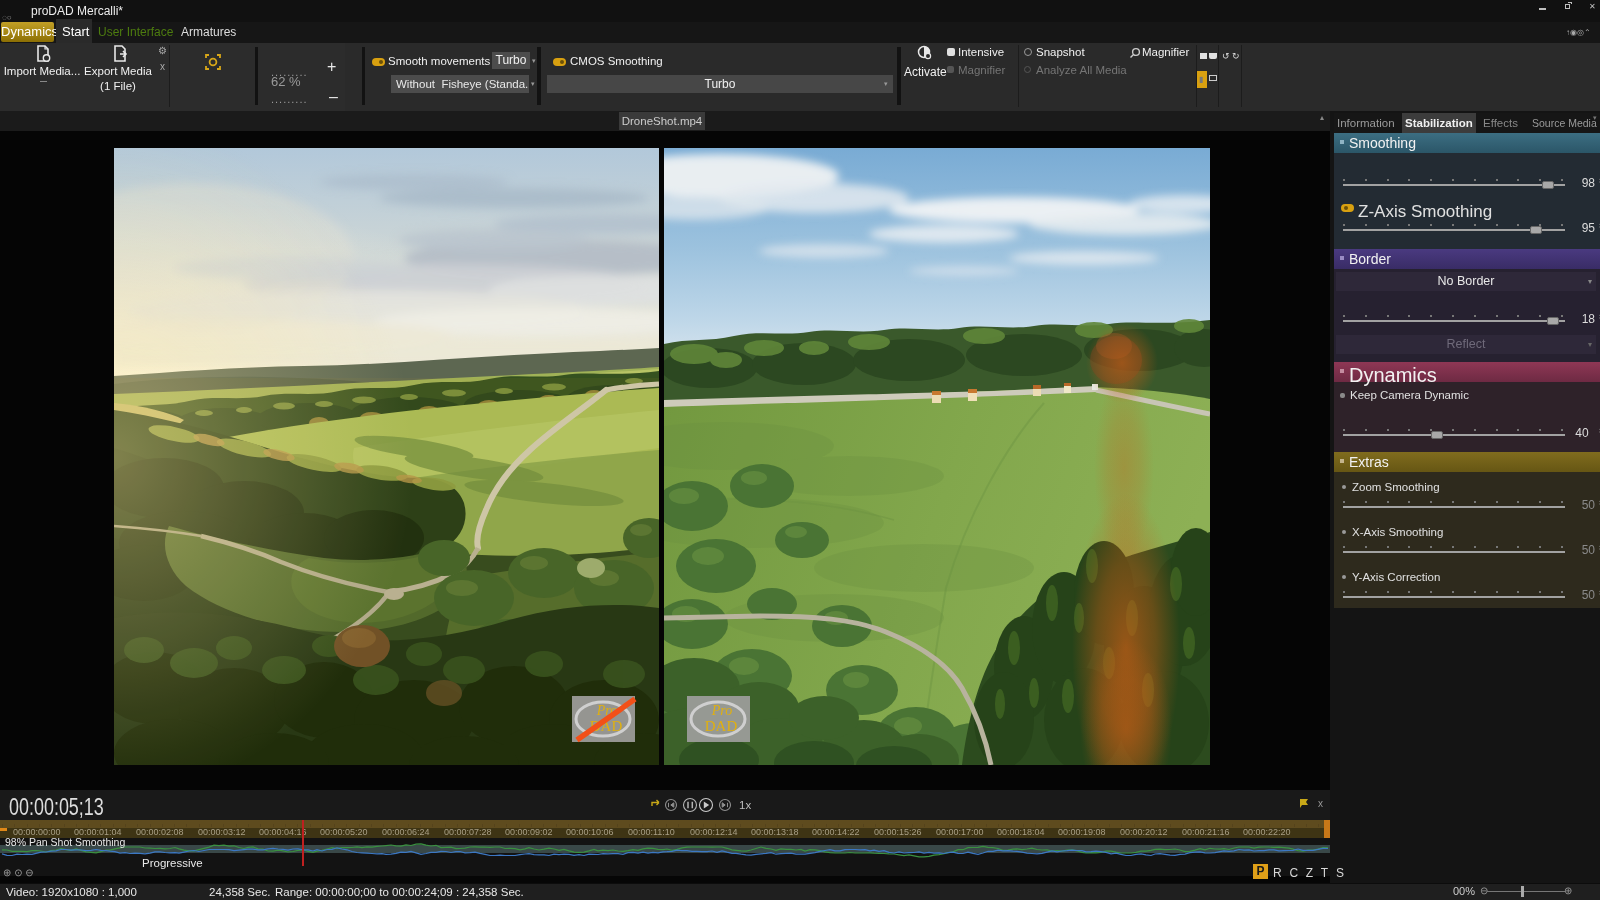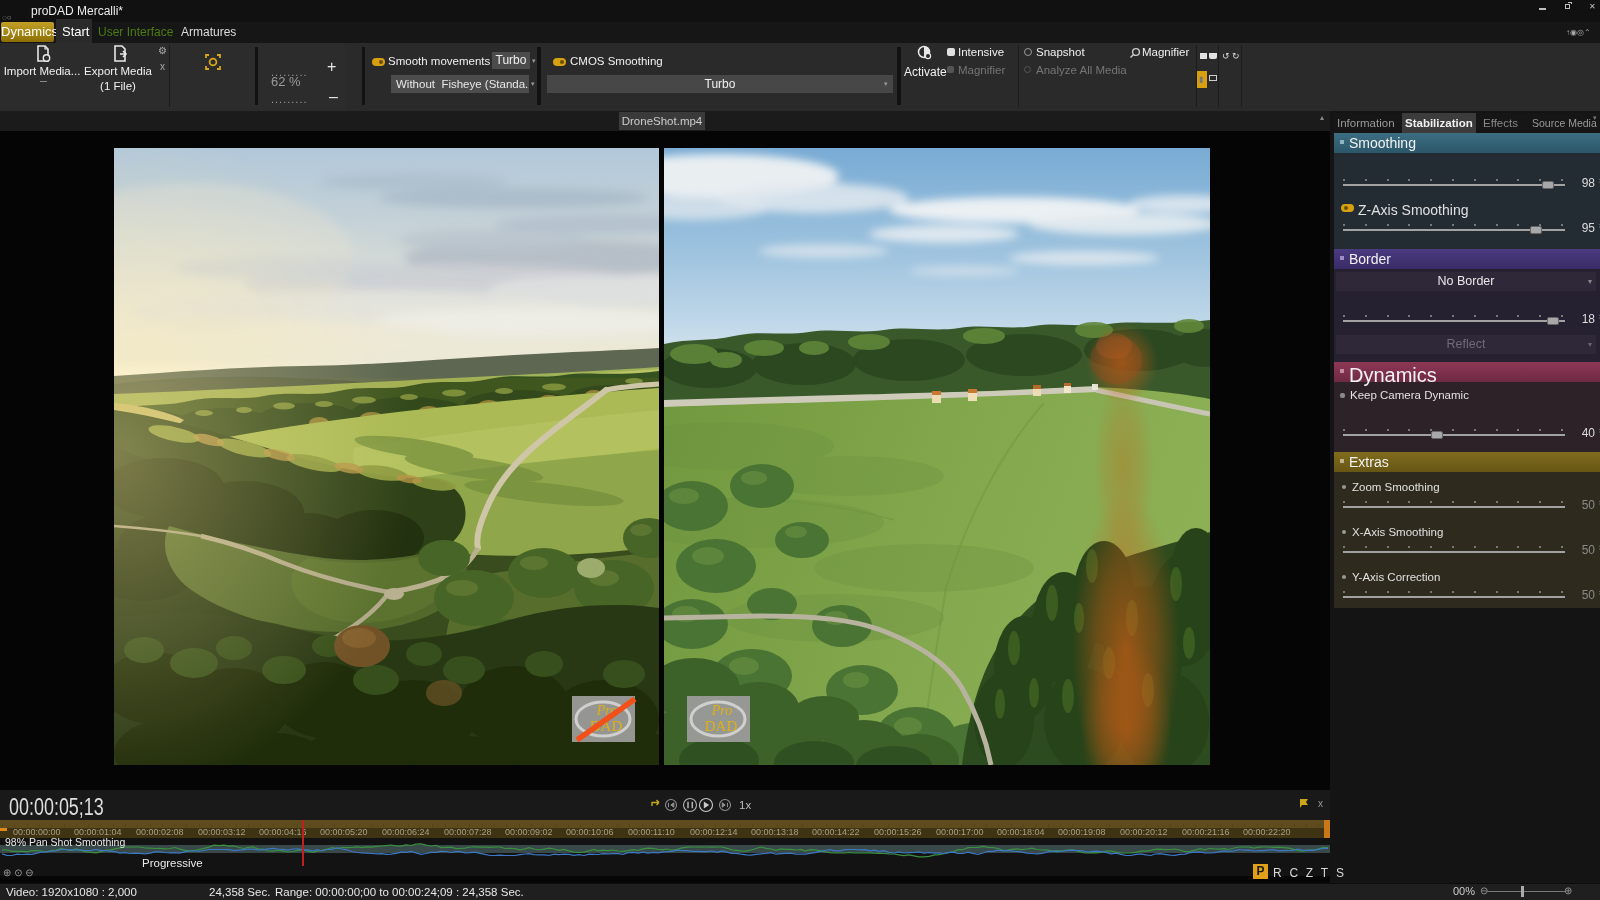--- a/index.html
+++ b/index.html
@@ -495,21 +495,21 @@
 <div style="position:absolute;left:1496px;top:179px;width:2px;height:2px;background:#777"></div>
 <div style="position:absolute;left:1517px;top:179px;width:2px;height:2px;background:#777"></div>
 <div style="position:absolute;left:1539px;top:179px;width:2px;height:2px;background:#777"></div>
 <div style="position:absolute;left:1561px;top:179px;width:2px;height:2px;background:#777"></div>
 <div style="position:absolute;left:1343px;top:184px;width:222px;height:1.5px;background:#a2a2a2"></div>
 <div style="position:absolute;left:1542px;top:181px;width:12px;height:8px;background:#a8a8a8;border:1px solid #666;border-radius:2px"></div>
 <div style="position:absolute;left:1569px;top:176px;width:26px;font-size:12px;color:#dcdcdc;text-align:right">98</div>
 <div style="position:absolute;left:1598px;top:176px;font-size:6px;color:#888;line-height:5px">▲<br>▼</div>
 <div style="position:absolute;left:1341px;top:204px;width:13px;height:8px;background:#d8a010;border-radius:4px"></div>
 <div style="position:absolute;left:1344px;top:206px;width:4px;height:4px;background:#6b5008;border-radius:2px"></div>
-<div style="position:absolute;left:1358px;top:202px;font-size:14px;color:#e0e0e0">Z-Axis Smoothing</div>
+<div style="position:absolute;left:1358px;top:202px;font-size:17px;color:#e0e0e0">Z-Axis Smoothing</div>
 <div style="position:absolute;left:1343px;top:224px;width:2px;height:2px;background:#777"></div>
 <div style="position:absolute;left:1365px;top:224px;width:2px;height:2px;background:#777"></div>
 <div style="position:absolute;left:1387px;top:224px;width:2px;height:2px;background:#777"></div>
 <div style="position:absolute;left:1408px;top:224px;width:2px;height:2px;background:#777"></div>
 <div style="position:absolute;left:1430px;top:224px;width:2px;height:2px;background:#777"></div>
 <div style="position:absolute;left:1452px;top:224px;width:2px;height:2px;background:#777"></div>
 <div style="position:absolute;left:1474px;top:224px;width:2px;height:2px;background:#777"></div>
 <div style="position:absolute;left:1496px;top:224px;width:2px;height:2px;background:#777"></div>
 <div style="position:absolute;left:1517px;top:224px;width:2px;height:2px;background:#777"></div>
 <div style="position:absolute;left:1539px;top:224px;width:2px;height:2px;background:#777"></div>
@@ -557,21 +557,21 @@
 <div style="position:absolute;left:1408px;top:429px;width:2px;height:2px;background:#777"></div>
 <div style="position:absolute;left:1430px;top:429px;width:2px;height:2px;background:#777"></div>
 <div style="position:absolute;left:1452px;top:429px;width:2px;height:2px;background:#777"></div>
 <div style="position:absolute;left:1474px;top:429px;width:2px;height:2px;background:#777"></div>
 <div style="position:absolute;left:1496px;top:429px;width:2px;height:2px;background:#777"></div>
 <div style="position:absolute;left:1517px;top:429px;width:2px;height:2px;background:#777"></div>
 <div style="position:absolute;left:1539px;top:429px;width:2px;height:2px;background:#777"></div>
 <div style="position:absolute;left:1561px;top:429px;width:2px;height:2px;background:#777"></div>
 <div style="position:absolute;left:1343px;top:434px;width:222px;height:1.5px;background:#a2a2a2"></div>
 <div style="position:absolute;left:1431px;top:431px;width:12px;height:8px;background:#a8a8a8;border:1px solid #666;border-radius:2px"></div>
-<div style="position:absolute;left:1569px;top:426px;width:26px;font-size:12px;color:#dcdcdc;text-align:right">40</div>
+<div style="position:absolute;left:1569px;top:426px;width:26px;font-size:12px;color:#dcdcdc;text-align:center">40</div>
 <div style="position:absolute;left:1598px;top:426px;font-size:6px;color:#888;line-height:5px">▲<br>▼</div>
 <div style="position:absolute;left:1334px;top:452px;width:266px;height:156px;background:#2e2a1d">
  <div style="position:absolute;left:0;top:0;width:266px;height:20px;background:linear-gradient(#806c1e,#665614)">
   <span style="position:absolute;left:6px;top:7px;width:4px;height:4px;background:#c4b48c"></span>
   <span style="position:absolute;left:15px;top:2px;font-size:14px;color:#f2f2f2">Extras</span>
  </div>
  <div style="position:absolute;left:8px;top:33px;width:4px;height:4px;background:#999;border-radius:2px"></div>
  <div style="position:absolute;left:18px;top:29px;font-size:11.5px;color:#e0e0e0">Zoom Smoothing</div>
  <div style="position:absolute;left:8px;top:78px;width:4px;height:4px;background:#999;border-radius:2px"></div>
  <div style="position:absolute;left:18px;top:74px;font-size:11.5px;color:#e0e0e0">X-Axis Smoothing</div>
@@ -778,21 +778,21 @@
 <svg style="position:absolute;left:0;top:838px" width="1330" height="38" viewBox="0 838 1330 38">
  <polyline points="2,849.8 7,850.0 12,851.4 17,851.3 22,851.3 27,851.6 32,850.6 37,850.6 41,851.0 46,852.0 51,850.7 56,850.0 61,848.7 66,849.7 71,850.3 76,848.9 81,850.4 86,851.9 91,852.4 96,852.8 101,851.7 106,850.1 110,850.2 115,848.8 120,847.8 125,847.0 130,847.0 135,847.0 140,847.0 145,848.0 150,848.1 155,848.5 160,848.4 165,848.8 170,848.5 175,847.5 179,848.9 184,850.1 189,850.8 194,850.8 199,849.6 204,848.3 209,847.1 214,845.2 219,845.7 224,845.1 229,846.1 234,845.8 239,847.5 244,848.5 248,847.4 253,846.9 258,848.8 263,849.2 268,851.0 273,851.1 278,850.1 283,850.9 288,852.0 293,851.5 298,850.3 303,849.8 308,851.4 313,852.3 317,851.1 322,850.3 327,849.0 332,847.6 337,848.6 342,847.5 347,847.7 352,847.5 357,846.9 362,847.6 367,846.8 372,847.1 377,846.4 382,846.0 386,845.6 391,845.0 396,845.8 401,846.1 406,844.8 411,845.5 416,844.2 421,843.8 426,845.1 431,846.0 436,845.3 441,847.6 446,847.4 451,847.2 456,848.6 460,848.5 465,848.2 470,847.0 475,846.8 480,847.2 485,847.0 490,847.3 495,847.0 500,847.0 505,848.5 510,848.4 515,848.7 520,849.8 525,848.8 529,847.7 534,849.0 539,850.0 544,849.2 549,848.2 554,849.0 559,850.4 564,849.4 569,850.9 574,852.1 579,852.4 584,852.2 589,850.9 594,849.4 598,850.9 603,850.1 608,850.7 613,850.0 618,851.0 623,851.3 628,850.6 633,849.6 638,850.3 643,848.9 648,848.1 653,848.3 658,849.4 663,849.7 667,849.0 672,850.4 677,849.4 682,847.9 687,847.1 692,847.0 697,847.0 702,847.0 707,847.0 712,847.2 717,847.0 722,847.0 727,848.3 732,849.8 736,850.3 741,850.9 746,851.2 751,850.0 756,848.5 761,847.0 766,848.3 771,849.0 776,850.4 781,848.9 786,849.3 791,849.3 796,850.0 801,849.4 805,851.0 810,849.7 815,849.8 820,850.6 825,851.9 830,852.6 835,853.0 840,853.0 845,853.0 850,852.5 855,853.0 860,853.0 865,853.0 870,852.8 874,853.1 879,853.3 884,853.5 889,853.9 894,854.0 899,854.9 904,855.7 909,854.9 914,855.8 919,856.9 924,856.8 929,856.3 934,855.2 939,854.7 944,853.7 948,852.6 953,851.9 958,849.7 963,849.7 968,847.6 973,847.5 978,847.3 983,846.4 988,847.3 993,847.7 998,848.5 1003,850.4 1008,850.2 1013,849.1 1017,848.9 1022,849.7 1027,849.0 1032,848.1 1037,849.5 1042,850.0 1047,849.9 1052,851.1 1057,850.6 1062,851.1 1067,850.2 1072,849.9 1077,850.9 1082,852.3 1086,853.0 1091,852.6 1096,852.9 1101,852.3 1106,851.1 1111,851.1 1116,852.2 1121,853.0 1126,853.0 1131,853.0 1136,852.3 1141,851.2 1146,851.1 1151,850.3 1155,849.4 1160,849.2 1165,849.6 1170,849.5 1175,849.0 1180,850.0 1185,851.6 1190,851.4 1195,850.1 1200,848.6 1205,849.8 1210,848.3 1215,849.0 1220,849.2 1224,848.6 1229,849.5 1234,848.0 1239,847.0 1244,847.0 1249,847.0 1254,848.1 1259,847.2 1264,847.0 1269,847.0 1274,847.4 1279,847.2 1284,847.7 1289,848.2 1293,849.1 1298,850.6 1303,851.2 1308,850.2 1313,850.2 1318,849.1 1323,847.6 1328,847.5" fill="none" stroke="#3a9140" stroke-width="1.2"></polyline>
  <polyline points="2,853.9 7,855.3 12,855.5 17,854.2 22,854.5 27,854.2 32,854.3 37,853.1 41,852.1 46,852.0 51,851.1 56,850.9 61,849.5 66,849.5 71,850.2 76,849.9 81,850.0 86,850.7 91,850.3 96,849.5 101,850.4 106,850.7 110,851.2 115,851.6 120,853.1 125,852.7 130,853.5 135,853.1 140,853.3 145,853.8 150,853.2 155,851.9 160,851.8 165,852.5 170,852.8 175,852.6 179,853.1 184,852.1 189,851.0 194,850.5 199,851.5 204,850.5 209,849.5 214,849.5 219,849.5 224,849.5 229,849.7 234,850.7 239,850.1 244,849.6 248,849.2 253,849.1 258,849.9 263,849.9 268,848.9 273,848.4 278,849.0 283,849.4 288,850.2 293,849.0 298,848.8 303,849.8 308,849.8 313,851.0 317,849.7 322,851.0 327,849.5 332,849.3 337,847.8 342,849.0 347,849.8 352,851.5 357,852.5 362,852.8 367,853.2 372,853.5 377,853.8 382,853.6 386,854.4 391,854.2 396,853.4 401,852.2 406,852.3 411,851.4 416,852.9 421,854.4 426,853.5 431,852.3 436,852.4 441,851.3 446,851.5 451,852.5 456,851.7 460,851.5 465,852.8 470,852.6 475,852.1 480,853.3 485,854.3 490,855.5 495,855.5 500,855.2 505,855.5 510,855.5 515,855.5 520,854.7 525,854.0 529,853.7 534,854.6 539,854.8 544,854.9 549,855.5 554,854.2 559,854.7 564,854.1 569,854.3 574,855.4 579,854.6 584,855.5 589,854.2 594,854.3 598,854.5 603,853.6 608,853.8 613,853.7 618,853.6 623,854.3 628,852.7 633,852.3 638,853.2 643,852.1 648,853.2 653,852.3 658,852.9 663,851.8 667,851.7 672,851.4 677,850.1 682,850.7 687,850.6 692,851.3 697,851.4 702,851.6 707,851.6 712,851.0 717,852.3 722,850.9 727,852.2 732,853.3 736,853.3 741,854.2 746,854.8 751,855.1 756,854.4 761,853.8 766,853.4 771,852.7 776,854.2 781,853.7 786,853.3 791,853.1 796,854.1 801,854.0 805,854.2 810,853.4 815,852.7 820,851.4 825,850.5 830,849.7 835,850.8 840,850.9 845,849.6 850,849.5 855,849.5 860,849.8 865,849.6 870,850.8 874,850.1 879,851.3 884,850.7 889,852.4 894,853.0 899,851.8 904,853.0 909,852.6 914,852.5 919,851.8 924,853.1 929,852.3 934,853.2 939,852.9 944,853.5 948,852.7 953,852.2 958,853.3 963,853.5 968,852.1 973,853.3 978,854.3 983,853.0 988,851.3 993,851.4 998,850.1 1003,850.8 1008,850.6 1013,851.2 1017,851.4 1022,852.2 1027,853.2 1032,853.5 1037,853.8 1042,853.3 1047,852.1 1052,850.8 1057,851.9 1062,851.0 1067,850.7 1072,850.2 1077,850.5 1082,850.6 1086,851.8 1091,851.6 1096,851.1 1101,851.6 1106,852.4 1111,853.8 1116,853.2 1121,854.4 1126,855.5 1131,855.5 1136,854.3 1141,853.9 1146,854.8 1151,855.5 1155,854.0 1160,853.7 1165,854.4 1170,855.2 1175,855.3 1180,854.4 1185,854.1 1190,852.7 1195,852.1 1200,851.8 1205,852.8 1210,853.0 1215,852.6 1220,851.7 1224,850.9 1229,851.3 1234,850.8 1239,849.5 1244,850.1 1249,849.9 1254,851.0 1259,850.6 1264,850.6 1269,849.9 1274,849.9 1279,850.8 1284,850.6 1289,850.5 1293,850.3 1298,849.0 1303,850.4 1308,850.4 1313,850.4 1318,849.4 1323,848.4 1328,848.5" fill="none" stroke="#3c78c4" stroke-width="1.2"></polyline>
 </svg>
 <div style="position:absolute;left:5px;top:836px;font-size:10.5px;color:#e8e8e8">98% Pan Shot Smoothing</div>
 <div style="position:absolute;left:302px;top:820px;width:1.5px;height:46px;background:#c02020"></div>
 <div style="position:absolute;left:3px;top:867px;font-size:10px;color:#999">⊕&nbsp;⊙&nbsp;⊖</div>
 <div style="position:absolute;left:1253px;top:864px;width:15px;height:15px;background:#e0a018;color:#1a1a1a;font-weight:bold;font-size:12px;text-align:center;line-height:15px">P</div>
 <div style="position:absolute;left:1273px;top:866px;font-size:12px;color:#d8d8d8;letter-spacing:2.2px">R&nbsp;C&nbsp;Z&nbsp;T&nbsp;S</div>
 <div style="position:absolute;left:0;top:883px;width:1600px;height:17px;background:#1f1f1f;border-top:1px solid #0c0c0c"></div>
-<div style="position:absolute;left:6px;top:886px;font-size:11.5px;color:#e8e8e8">Video: 1920x1080 : 2,000</div>
+<div style="position:absolute;left:6px;top:886px;font-size:11.5px;color:#e8e8e8">Video: 1920x1080 : 1,000</div>
 <div style="position:absolute;left:142px;top:857px;font-size:11.5px;color:#e8e8e8">Progressive</div>
 <div style="position:absolute;left:209px;top:886px;font-size:11.5px;color:#e8e8e8">24,358 Sec.</div>
 <div style="position:absolute;left:275px;top:886px;font-size:11.5px;color:#e8e8e8">Range: 00:00:00;00 to 00:00:24;09 : 24,358 Sec.</div>
 <div style="position:absolute;left:1453px;top:885px;font-size:11px;color:#ccc">00%</div>
 <div style="position:absolute;left:1480px;top:885px;font-size:10px;color:#999">⊖</div>
 <div style="position:absolute;left:1487px;top:891px;width:78px;height:1px;background:#777"></div>
 <div style="position:absolute;left:1521px;top:886px;width:2.5px;height:11px;background:#aaa"></div>
 <div style="position:absolute;left:1564px;top:885px;font-size:10px;color:#999">⊕</div>
 
 </body></html>

